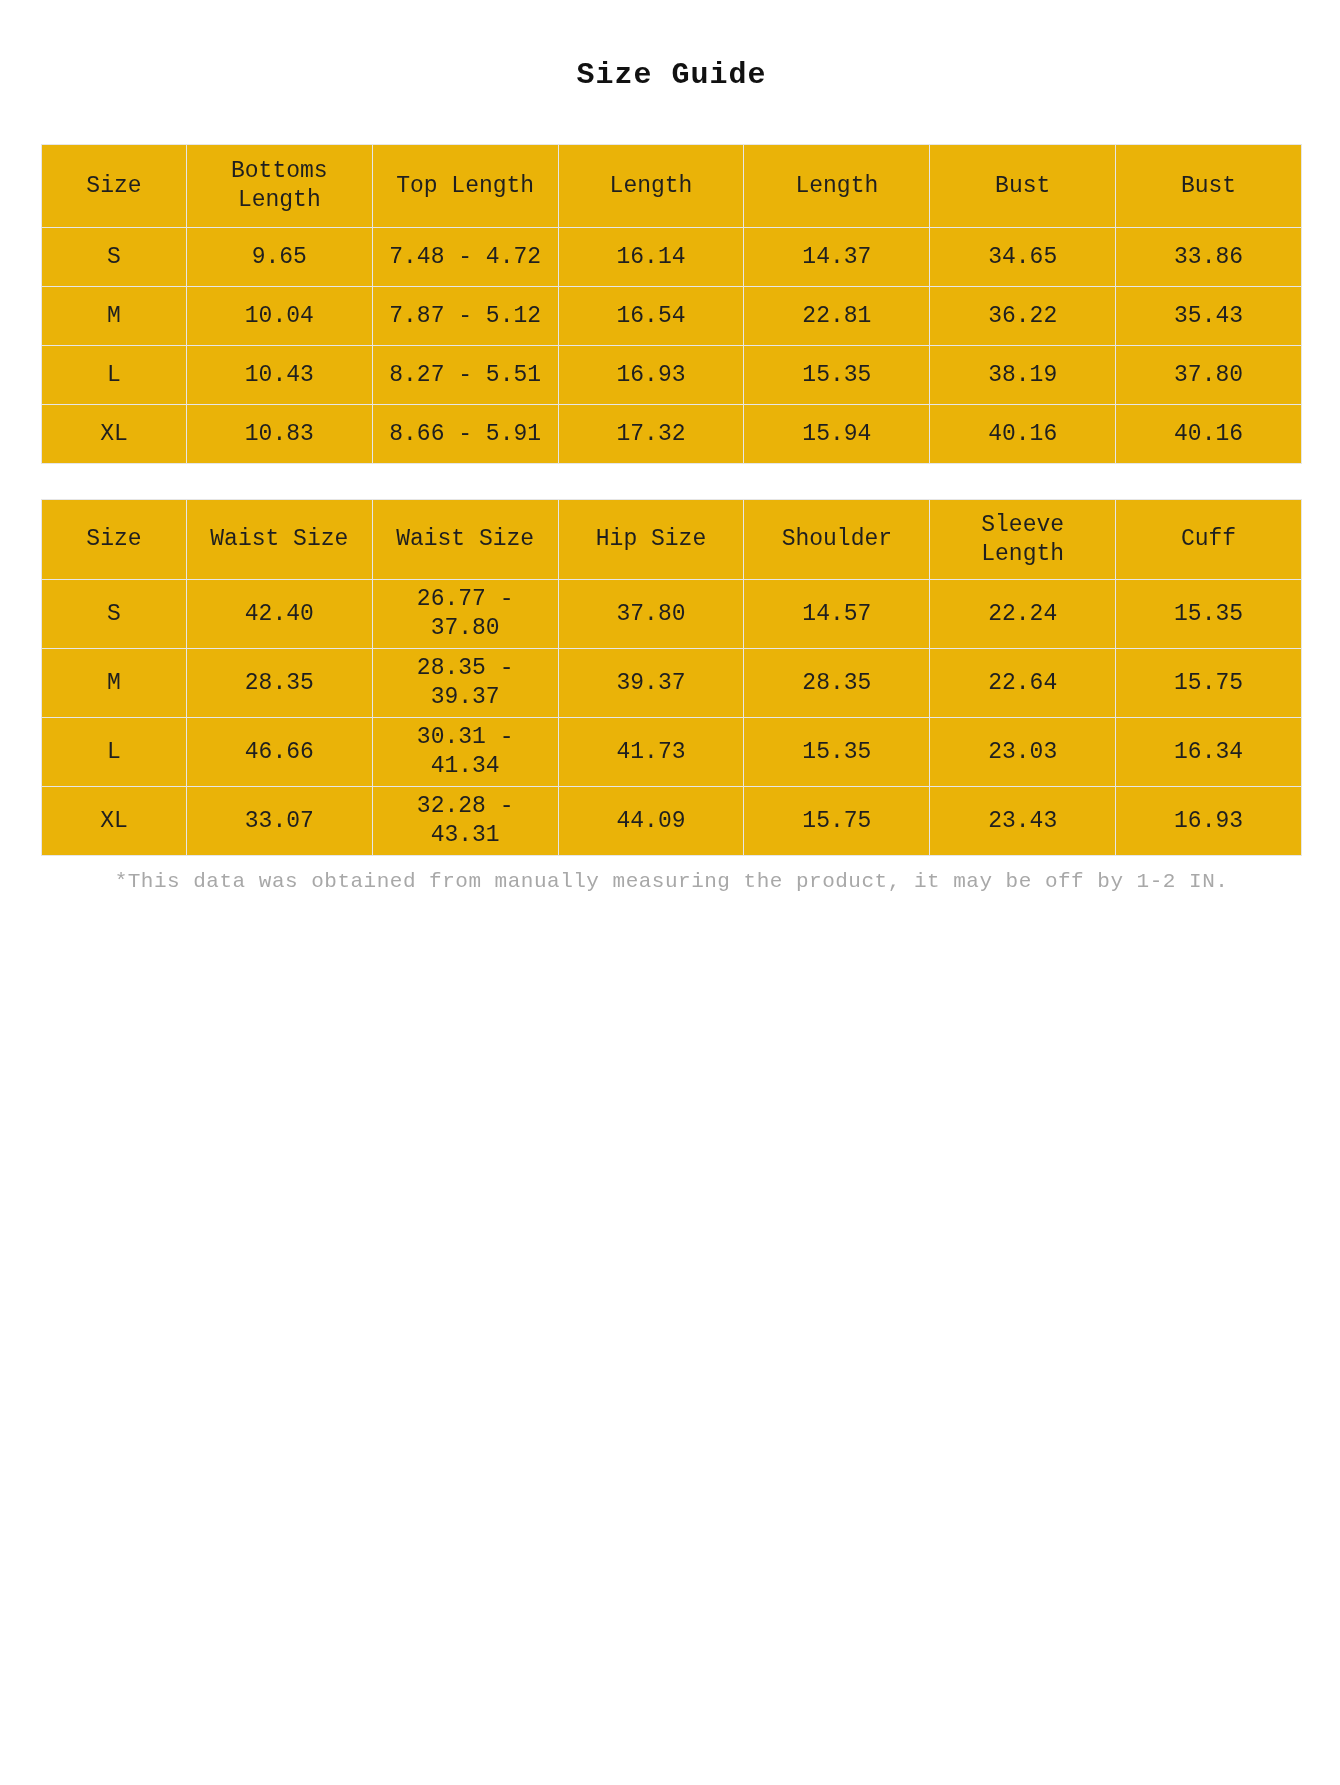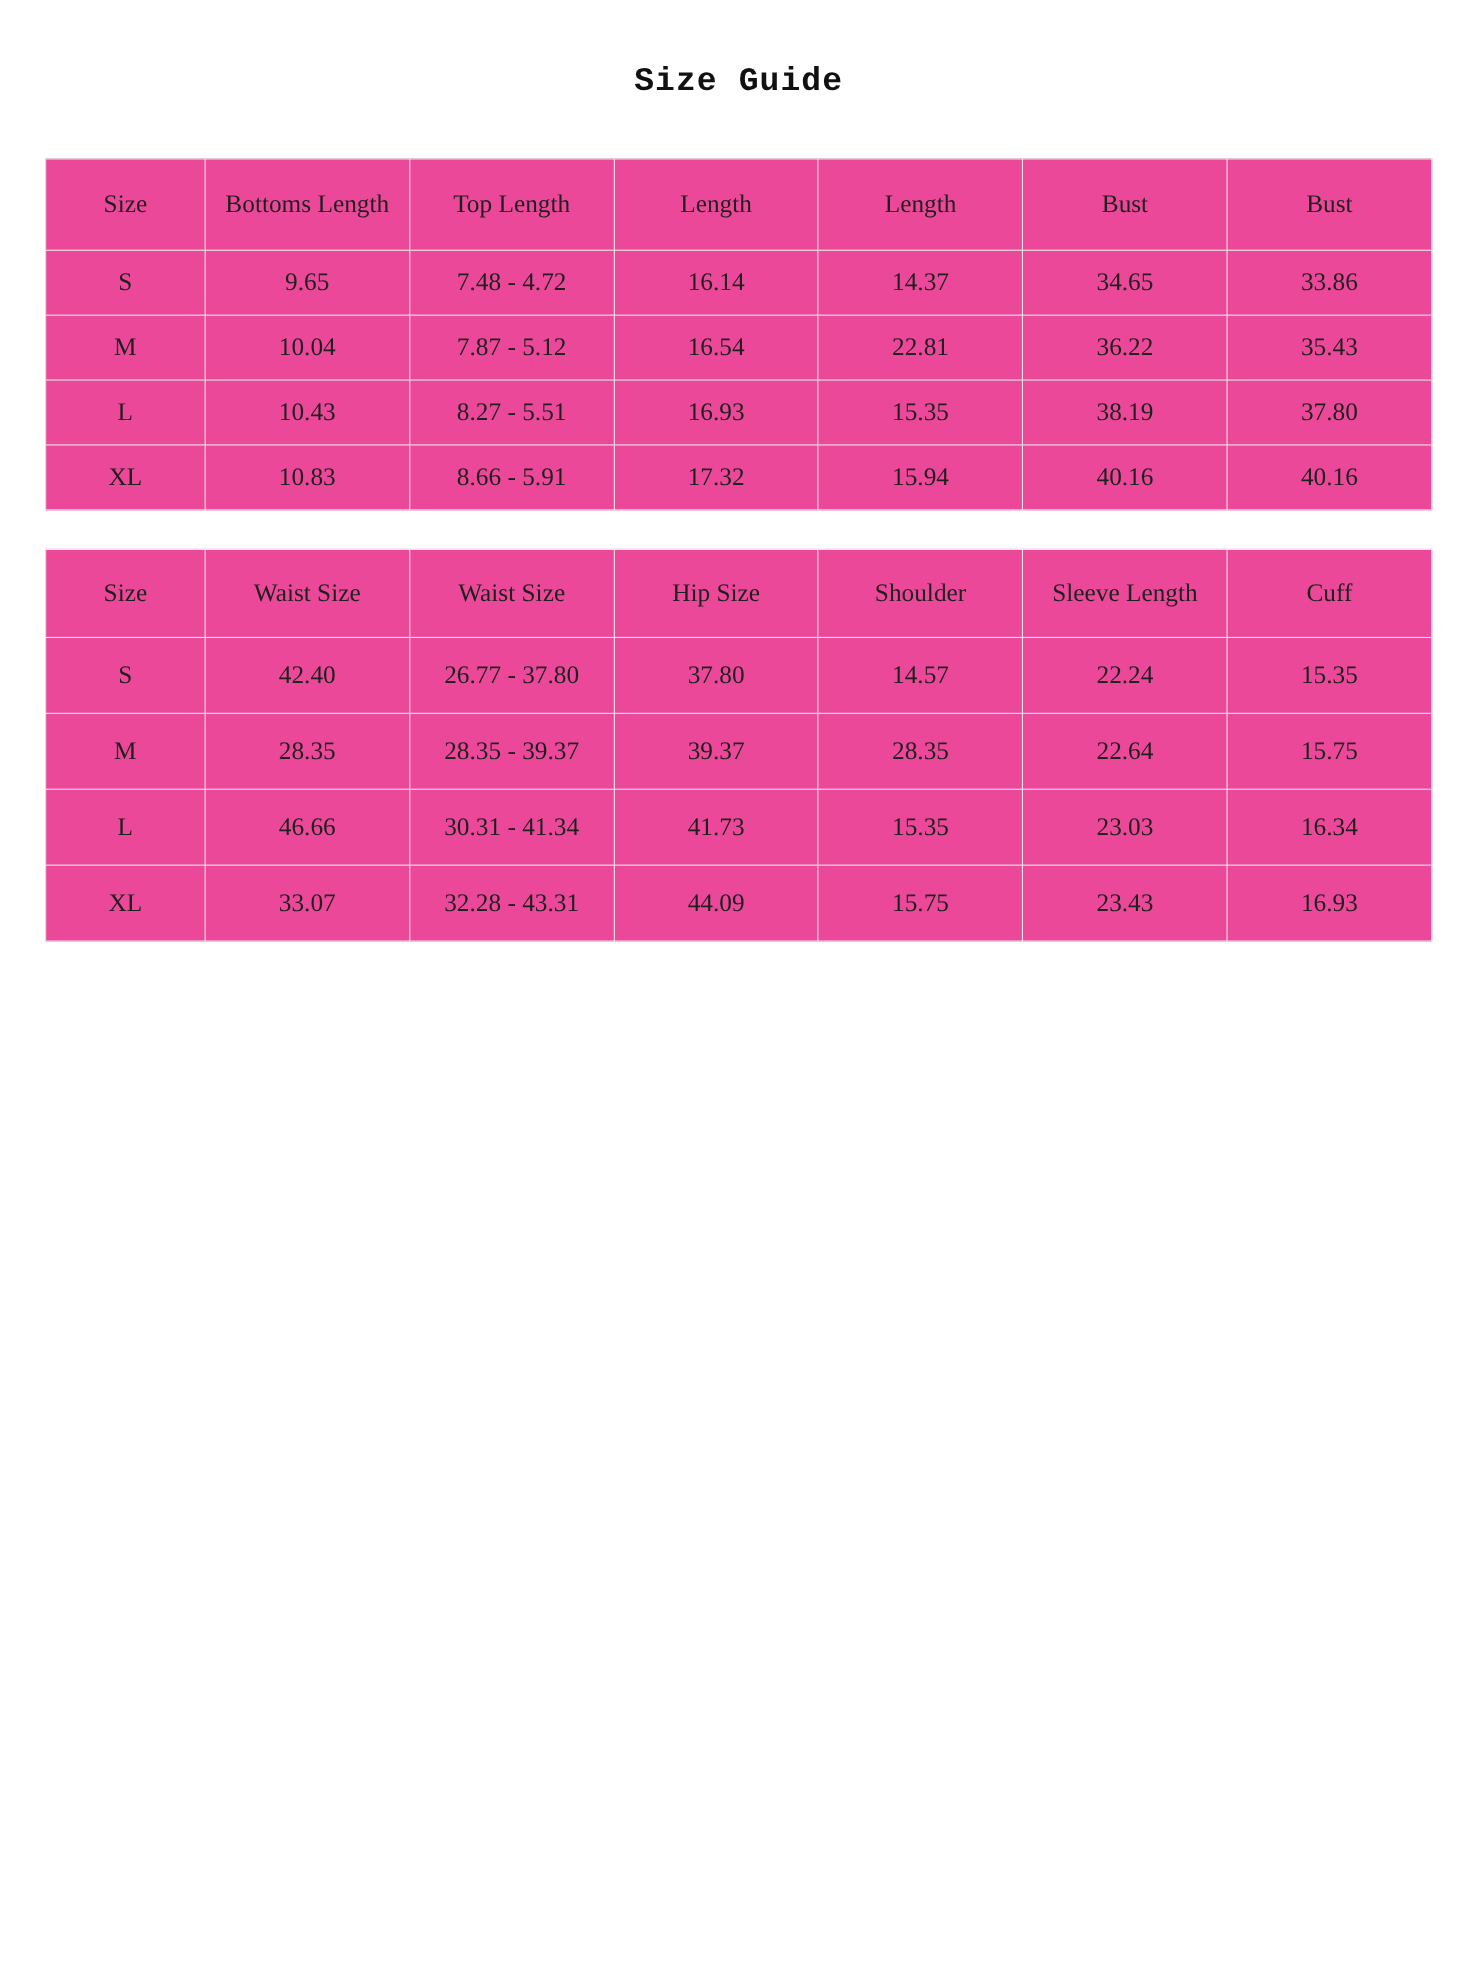--- a/index.html
+++ b/index.html
@@ -19,22 +19,21 @@
     font-size: 30px;
     font-weight: bold;
     letter-spacing: 1px;
     color: #111111;
     margin-bottom: 52px;
   }
   table.size-table {
     width: 100%;
     border-collapse: collapse;
     table-layout: fixed;
-    background: #ec4899;
-    font-family: Liberation Serif, serif;
+    background: #eab308;
   }
   table.size-table th,
   table.size-table td {
     border: 1px solid #e6e6e6;
     text-align: center;
     vertical-align: middle;
     font-size: 23px;
     font-weight: normal;
     padding: 4px 8px;
     line-height: 1.25;
@@ -177,14 +176,15 @@
           <td>33.07</td>
           <td>32.28 - 43.31</td>
           <td>44.09</td>
           <td>15.75</td>
           <td>23.43</td>
           <td>16.93</td>
         </tr>
       </tbody>
   </table>
 
+  <p class="footnote">*This data was obtained from manually measuring the product, it may be off by 1-2 IN.</p>
 
 </div>
 
 </body></html>

